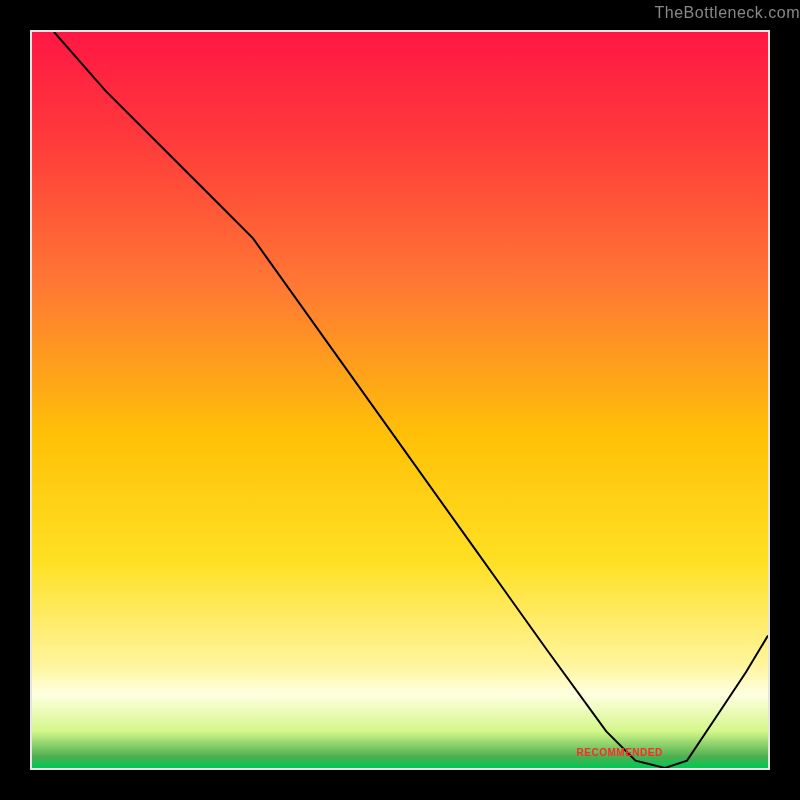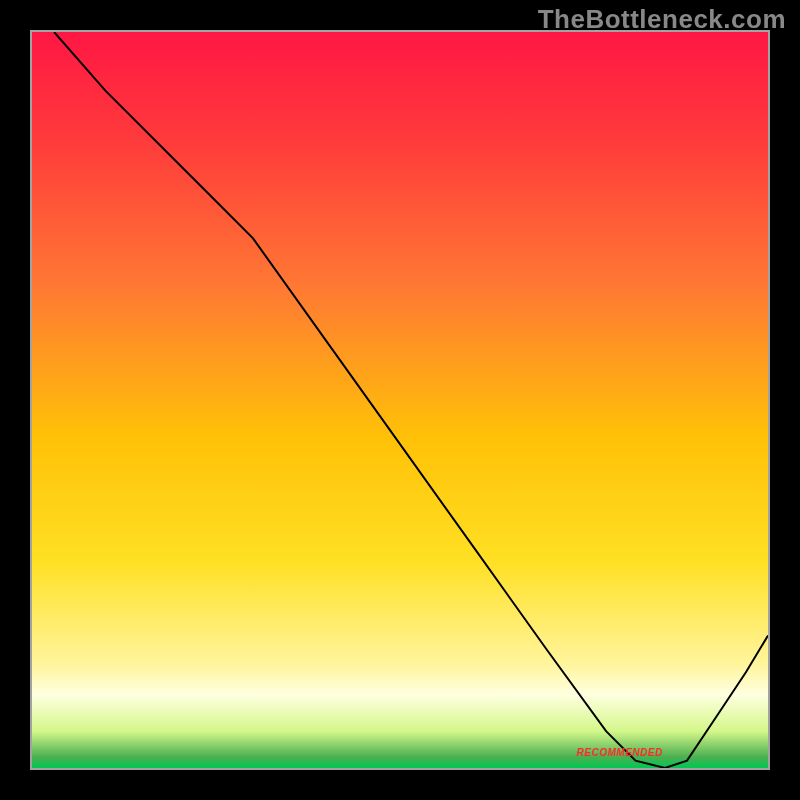--- a/index.html
+++ b/index.html
@@ -12,37 +12,36 @@
     overflow: hidden;
   }
   .wrap {
     position: relative;
     width: 800px;
     height: 800px;
   }
   .watermark {
     position: absolute;
     top: 4px;
-    right: 14px;
+    right: 0;
     color: #888;
-    font-size: 26px;
-    font-weight: 700;
+    font-size: 16px;
+    font-weight: 400;
     letter-spacing: 0.5px;
     z-index: 5;
   }
   .plot {
     position: absolute;
     left: 30px;
     top: 30px;
     width: 740px;
     height: 740px;
     box-sizing: border-box;
-    border: 2px solid #a3a3a3;
+    border: 2px solid #e5e5e5;
     overflow: hidden;
-    font-style: italic;
   }
   .gradient {
     position: absolute;
     inset: 0;
   }
   .curve {
     position: absolute;
     inset: 0;
   }
   .anno {

